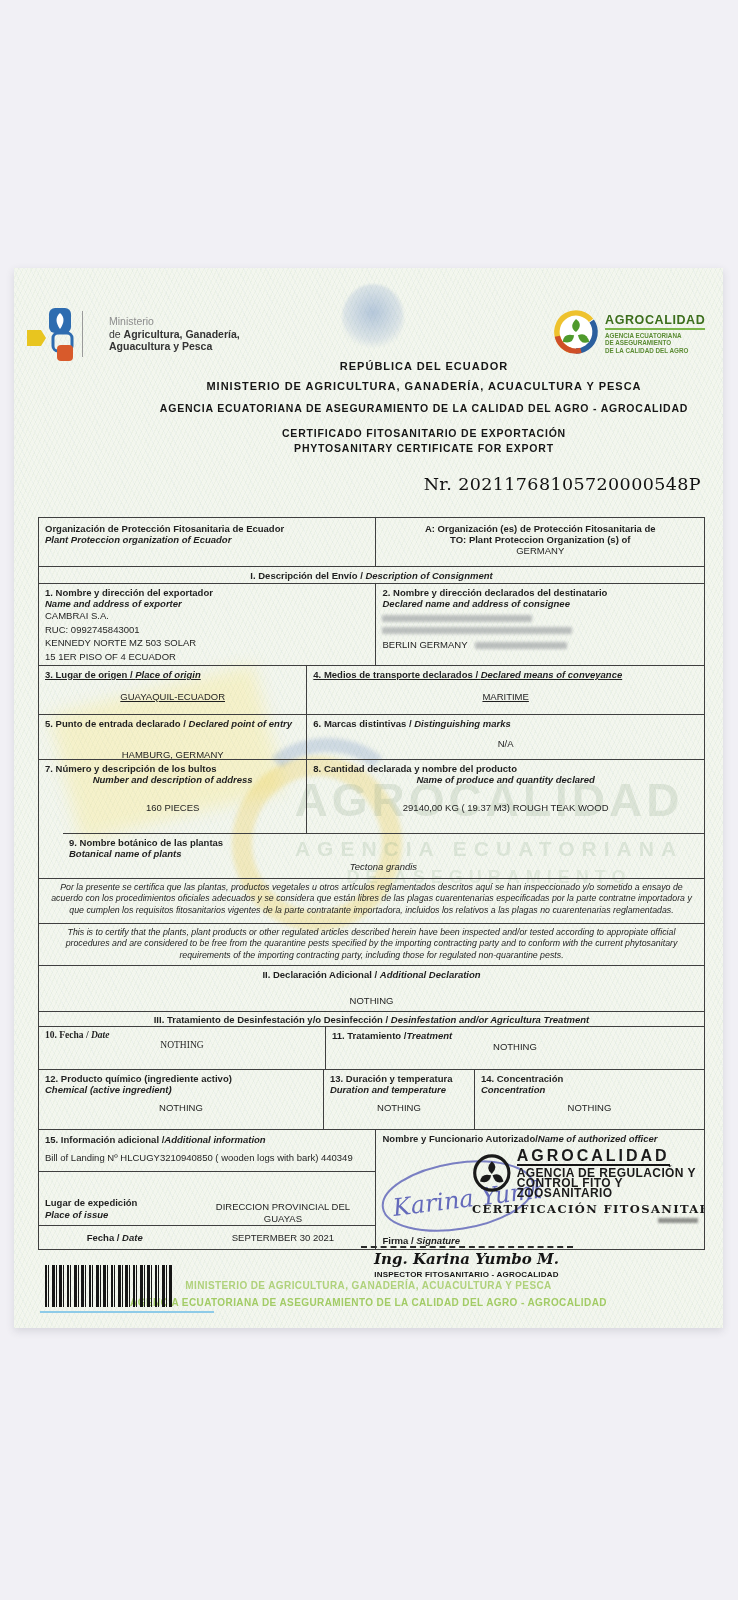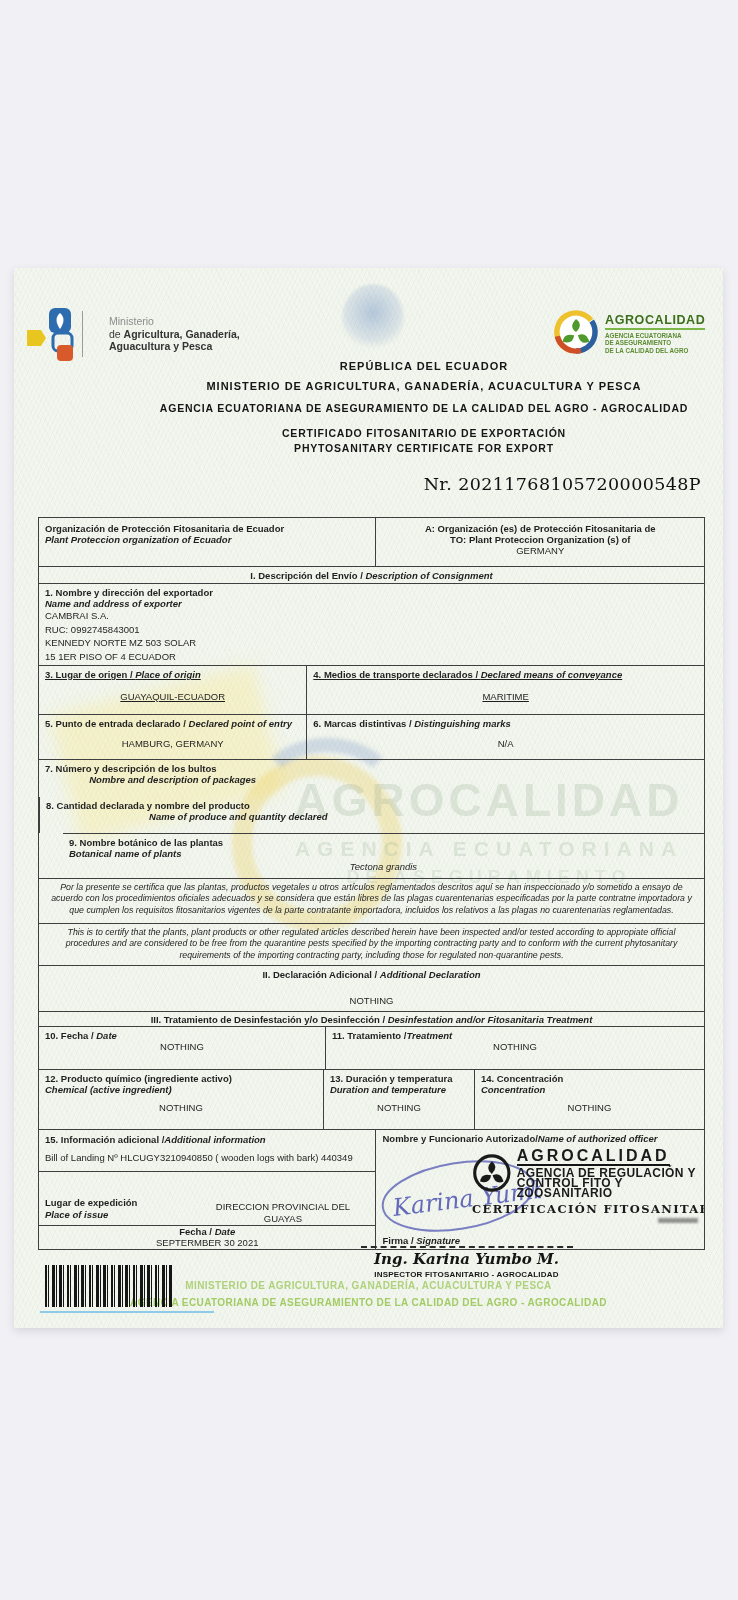--- a/index.html
+++ b/index.html
@@ -67,33 +67,33 @@
   .lbl-en { font-weight:bold; font-style:italic; }
   .val { font-weight:normal; }
   .ctr { text-align:center; }
   .col { display:flex; flex-direction:column; height:100%; }
 
   .rowA { height:48px; }  .rowA .tcell { padding-top:5px; }
   .rowSec1 { height:17px; align-items:center; }
   .row12 { height:82px; }
   .row34 { height:49px;text-decoration:underline; }
   .row56 { height:45px; }
-  .row78 { height:74px;flex-direction:column; }
+  .row78 { height:74px; }
   .row9 { height:45px; position:relative;margin-left:24px; }
   .rowParaEs { height:45px; }
   .rowParaEn { height:42px; }
   .rowSec2 { height:46px; display:block; }
   .rowSec3 { height:15px; align-items:center; }
   .row1011 { height:43px; }
   .row121314 { height:60px; }
   .row15 { height:120px; }
 
   .c-half-l { width:50.6%; } .c-half-r { width:49.4%; }
   .c-40l { width:40.2%; } .c-60r { width:59.8%; }
-  .c-43l { width:43%; } .c-57r { width:57%; }
+  .c-43l { width:43%;font-family:Liberation Serif, serif; } .c-57r { width:57%; }
   .c-a { width:42.7%; } .c-b { width:22.7%; } .c-c { width:34.6%; }
 
   .sec-line { width:100%; text-align:center; font-size:9.5px; }
   .para { width:100%; font-style:italic; font-size:8.8px; line-height:1.3; text-align:center; padding:3px 10px; }
 
   .addr-lines span { display:block; line-height:12.5px; margin-top:1px; }
 
   .redact { background:#8f9398; opacity:.55; border-radius:1px; filter:blur(1.4px); height:7px; }
   .r1 { width:150px; margin-top:6px; }
   .r2 { width:190px; margin-top:5px; }
@@ -103,21 +103,21 @@
   .f9-val { position:absolute; left:0; right:0; bottom:6px; text-align:center; font-style:italic; }
 
   
   .cell15 { padding:0; }
   .sub1 { height:41px; padding:4px 6px; }
   .sub1 .bill { margin-top:7px; }
   .sub2 { height:54px; border-top:1px solid #3f3f3f; display:flex;align-items:flex-end; }
   .sub2 .pl { width:45%; padding:4px 6px; line-height:12px; }
   .sub2 .pv { width:55%; padding-top:5px; text-align:center; }
   .sub2 .pv span { display:inline-block; width:150px; line-height:12px; }
-  .sub3 { height:23px; border-top:1px solid #3f3f3f; display:flex; align-items:center;flex-direction:column; }
+  .sub3 { height:23px; border-top:1px solid #3f3f3f; display:flex; align-items:center; }
   .sub3 .fl { width:45%; text-align:center; }
   .sub3 .fv { width:55%; text-align:center; }
 
   .officer-cell { position:relative; padding:3px 6px; }
   .firma { position:absolute; left:6px; bottom:3px; }
 
   .sig { position:absolute; left:0px; top:20px; }
 
   .stamp { position:absolute; right:2px; top:17px; width:230px; color:#1a1a1a; }
   .stamp-top { display:flex; align-items:center; gap:5px; }
@@ -234,48 +234,55 @@
         <div class="tcell c-half-l">
           <div class="lbl">1. Nombre y dirección del exportador</div>
           <div class="lbl-en">Name and address of exporter</div>
           <div class="addr-lines val">
             <span>CAMBRAI S.A.</span>
             <span>RUC: 0992745843001</span>
             <span>KENNEDY NORTE MZ 503 SOLAR</span>
             <span>15 1ER PISO OF 4 ECUADOR</span>
           </div>
         </div>
+        <div class="tcell c-half-r">
+          <div class="lbl">2. Nombre y dirección declarados del destinatario</div>
+          <div class="lbl-en">Declared name and address of consignee</div>
+          <div class="redact r1"></div>
+          <div class="redact r2"></div>
+          <div class="consignee-visible val"><span>BERLIN  GERMANY</span><span class="redact r3"></span></div>
+        </div>
       </div>
 
       <div class="trow row34">
         <div class="tcell c-40l">
           <div><span class="lbl">3. Lugar de origen / </span><span class="lbl-en">Place of origin</span></div>
           <div class="val ctr" style="margin-top:11px">GUAYAQUIL-ECUADOR</div>
         </div>
         <div class="tcell c-60r">
           <div><span class="lbl">4. Medios de transporte declarados / </span><span class="lbl-en">Declared means  of conveyance</span></div>
           <div class="val ctr" style="margin-top:11px">MARITIME</div>
         </div>
       </div>
 
       <div class="trow row56">
         <div class="tcell c-40l">
           <div><span class="lbl">5. Punto de entrada declarado / </span><span class="lbl-en">Declared point of entry</span></div>
-          <div class="val ctr" style="margin-top:9px">HAMBURG, GERMANY</div>
+          <div class="val ctr" style="margin-top:20px">HAMBURG, GERMANY</div>
         </div>
         <div class="tcell c-60r">
           <div><span class="lbl">6. Marcas distintivas / </span><span class="lbl-en">Distinguishing marks</span></div>
           <div class="val ctr" style="margin-top:9px">N/A</div>
         </div>
       </div>
 
       <div class="trow row78">
         <div class="tcell c-40l">
           <div class="lbl">7. Número y descripción de los bultos</div>
-          <div class="lbl-en ctr">Nombre and description of packages</div>
+          <div class="lbl-en ctr">Number and description of address</div>
           <div class="val ctr" style="margin-top:17px">160 PIECES</div>
         </div>
         <div class="tcell c-60r">
           <div class="lbl">8. Cantidad declarada y nombre del producto</div>
           <div class="lbl-en ctr">Name of produce and quantity declared</div>
           <div class="val ctr" style="margin-top:17px">29140,00 KG  ( 19.37 M3) ROUGH TEAK WOOD</div>
         </div>
       </div>
 
       <div class="trow row9">
@@ -292,21 +299,21 @@
       <div class="trow rowParaEn">
         <div class="para">This is to certify that the plants, plant products or other regulated articles described herein have been inspected and/or tested according to appropiate official procedures and are considered to be free from the quarantine pests specified by the importing contracting party and to conform with the current phytosanitary requirements of the importing contracting party, including those for regulated non-quarantine pests.</div>
       </div>
 
       <div class="trow rowSec2">
         <div class="sec-line" style="margin-top:3px"><span class="lbl">II. Declaración Adicional / </span><span class="lbl-en">Additional Declaration</span></div>
         <div class="sec-line val" style="margin-top:15px">NOTHING</div>
       </div>
 
       <div class="trow rowSec3">
-        <div class="sec-line"><span class="lbl">III. Tratamiento de Desinfestación y/o Desinfección / </span><span class="lbl-en">Desinfestation and/or Fitosanitaria Treatment</span></div>
+        <div class="sec-line"><span class="lbl">III. Tratamiento de Desinfestación y/o Desinfección / </span><span class="lbl-en">Desinfestation and/or Agricultura Treatment</span></div>
       </div>
 
       <div class="trow row1011">
         <div class="tcell c-43l">
           <div class="col">
             <div><span class="lbl">10. Fecha / </span><span class="lbl-en">Date</span></div>
             <div class="val ctr" style="margin-bottom:3px">NOTHING</div>
           </div>
         </div>
         <div class="tcell c-57r">

